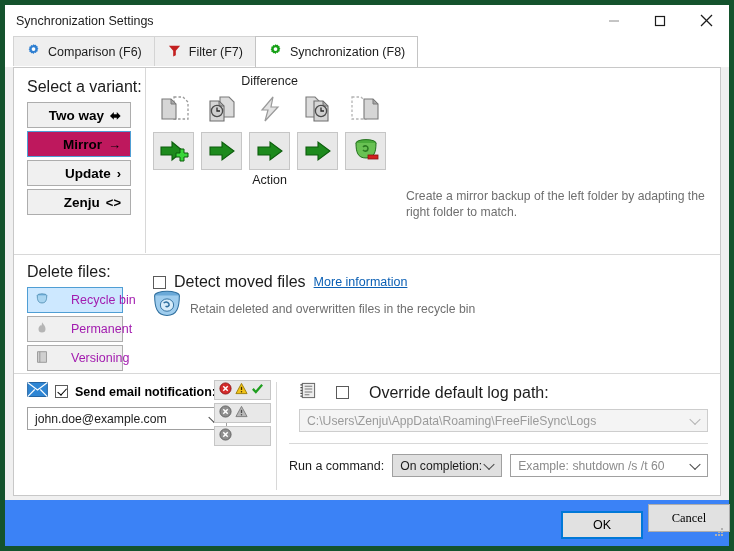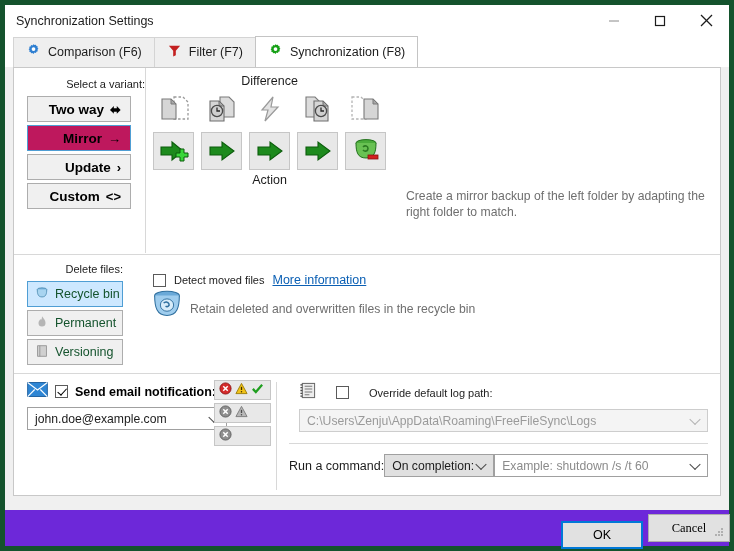--- a/index.html
+++ b/index.html
@@ -35,21 +35,21 @@
     width: 46px; height: 31px;
     display: flex; align-items: center; justify-content: center;
     background: transparent;
   }
   .win-btn svg { display: block; }
   
   .tabstrip {
     height: 31px;
     background: #ffffff;
     display: flex;
-    align-items: center;
+    align-items: flex-start;
     padding-left: 8px;
     box-sizing: border-box;
     position: relative;
   }
   .tab {
     height: 30px;
     display: flex; align-items: center; gap: 7px;
     padding: 0 12px;
     font-size: 12.5px;
     color: #1c1c1c;
@@ -76,23 +76,22 @@
     background: #ffffff;
     border: 1px solid #c8c8c8;
     box-sizing: border-box;
   }
   .section-top { position: relative; height: 186px; }
   .divider-h {
     height: 1px; background: #d8d8d8;
     margin: 0;
   }
   .label-small {
-    font-size: 11px;
+    font-size: 16px;
     color: #1c1c1c;
-    text-align: right;
   }
   
   .variant-wrap {
     position: absolute; left: 13px; top: 10px; width: 118px;
   }
   .variant-btn {
     width: 104px; height: 26px;
     margin-bottom: 3px;
     background: #f0f0f0;
     border: 1px solid #adadad;
@@ -160,23 +159,23 @@
   }
   
   .section-mid { position: relative; height: 118px; }
   .delete-wrap { position: absolute; left: 13px; top: 8px; }
   .del-btn {
     width: 96px; height: 26px;
     margin-bottom: 3px;
     background: #f0f0f0;
     border: 1px solid #adadad;
     box-sizing: border-box;
-    display: flex; align-items: center; gap: 6px;
+    display: flex; align-items: center; gap: 22px;
     padding-left: 7px;
-    font-size: 12.5px; color: #14532d;
+    font-size: 12.5px; color: #a21caf;
     white-space: nowrap;
   }
   .del-btn.selected { background: #cde8ff; border-color: #4f9ed4; }
   .del-desc {
     position: absolute; left: 176px; top: 47px;
     font-size: 12.2px; color: #6f6f6f;
   }
   .bin-big { position: absolute; left: 134px; top: 32px; }
   
   .section-bot { position: relative; height: 124px; }
@@ -212,29 +211,29 @@
     border: 1px solid #c6c6c6;
     box-sizing: border-box;
     margin-bottom: 3px;
     display: flex; align-items: center; gap: 3px;
     padding-left: 4px;
   }
   .logpath-wrap { position: absolute; left: 285px; top: 8px; right: 12px; }
   .log-head { display: flex; align-items: center; gap: 20px; }
   .cmd-row {
     position: absolute; left: 275px; top: 80px; right: 12px;
-    display: flex; align-items: center; 
+    display: flex; align-items: center; gap: 8px;
   }
   .cmd-label { font-size: 12.5px; color: #1c1c1c; white-space: nowrap; }
   .combo.grey-face { background: #e0e0e0; border-color: #a0a0a0; }
   .placeholder { color: #8b8b8b; }
   
   .footer {
-    position: absolute; left: 0; right: 0; bottom: 0; height: 36px;
-    background: #6d28d9;
+    position: absolute; left: 0; right: 0; bottom: 0; height: 46px;
+    background: #3b82f6;
   }
   .btn {
     width: 82px; height: 28px;
     font-size: 12.5px;
     display: flex; align-items: center; justify-content: center;
     background: #e1e1e1;
     border: 1px solid #adadad;
     box-sizing: border-box;
     color: #000;
   }
@@ -312,21 +311,21 @@
         </div>
         <div class="variant-btn selected">
           <span>Mirror</span>
           <span class="glyph">→</span>
         </div>
         <div class="variant-btn">
           <span>Update</span>
           <span class="glyph">›</span>
         </div>
         <div class="variant-btn">
-          <span>Custom</span>
+          <span>Zenju</span>
           <span class="glyph">&lt;&gt;</span>
         </div>
       </div>
 
       <div class="grid-wrap">
         <div class="grid-title">Difference</div>
 
         <div class="icon-row">
           <div class="diff-cell">
             <svg width="32" height="30" viewBox="0 0 32 30">

